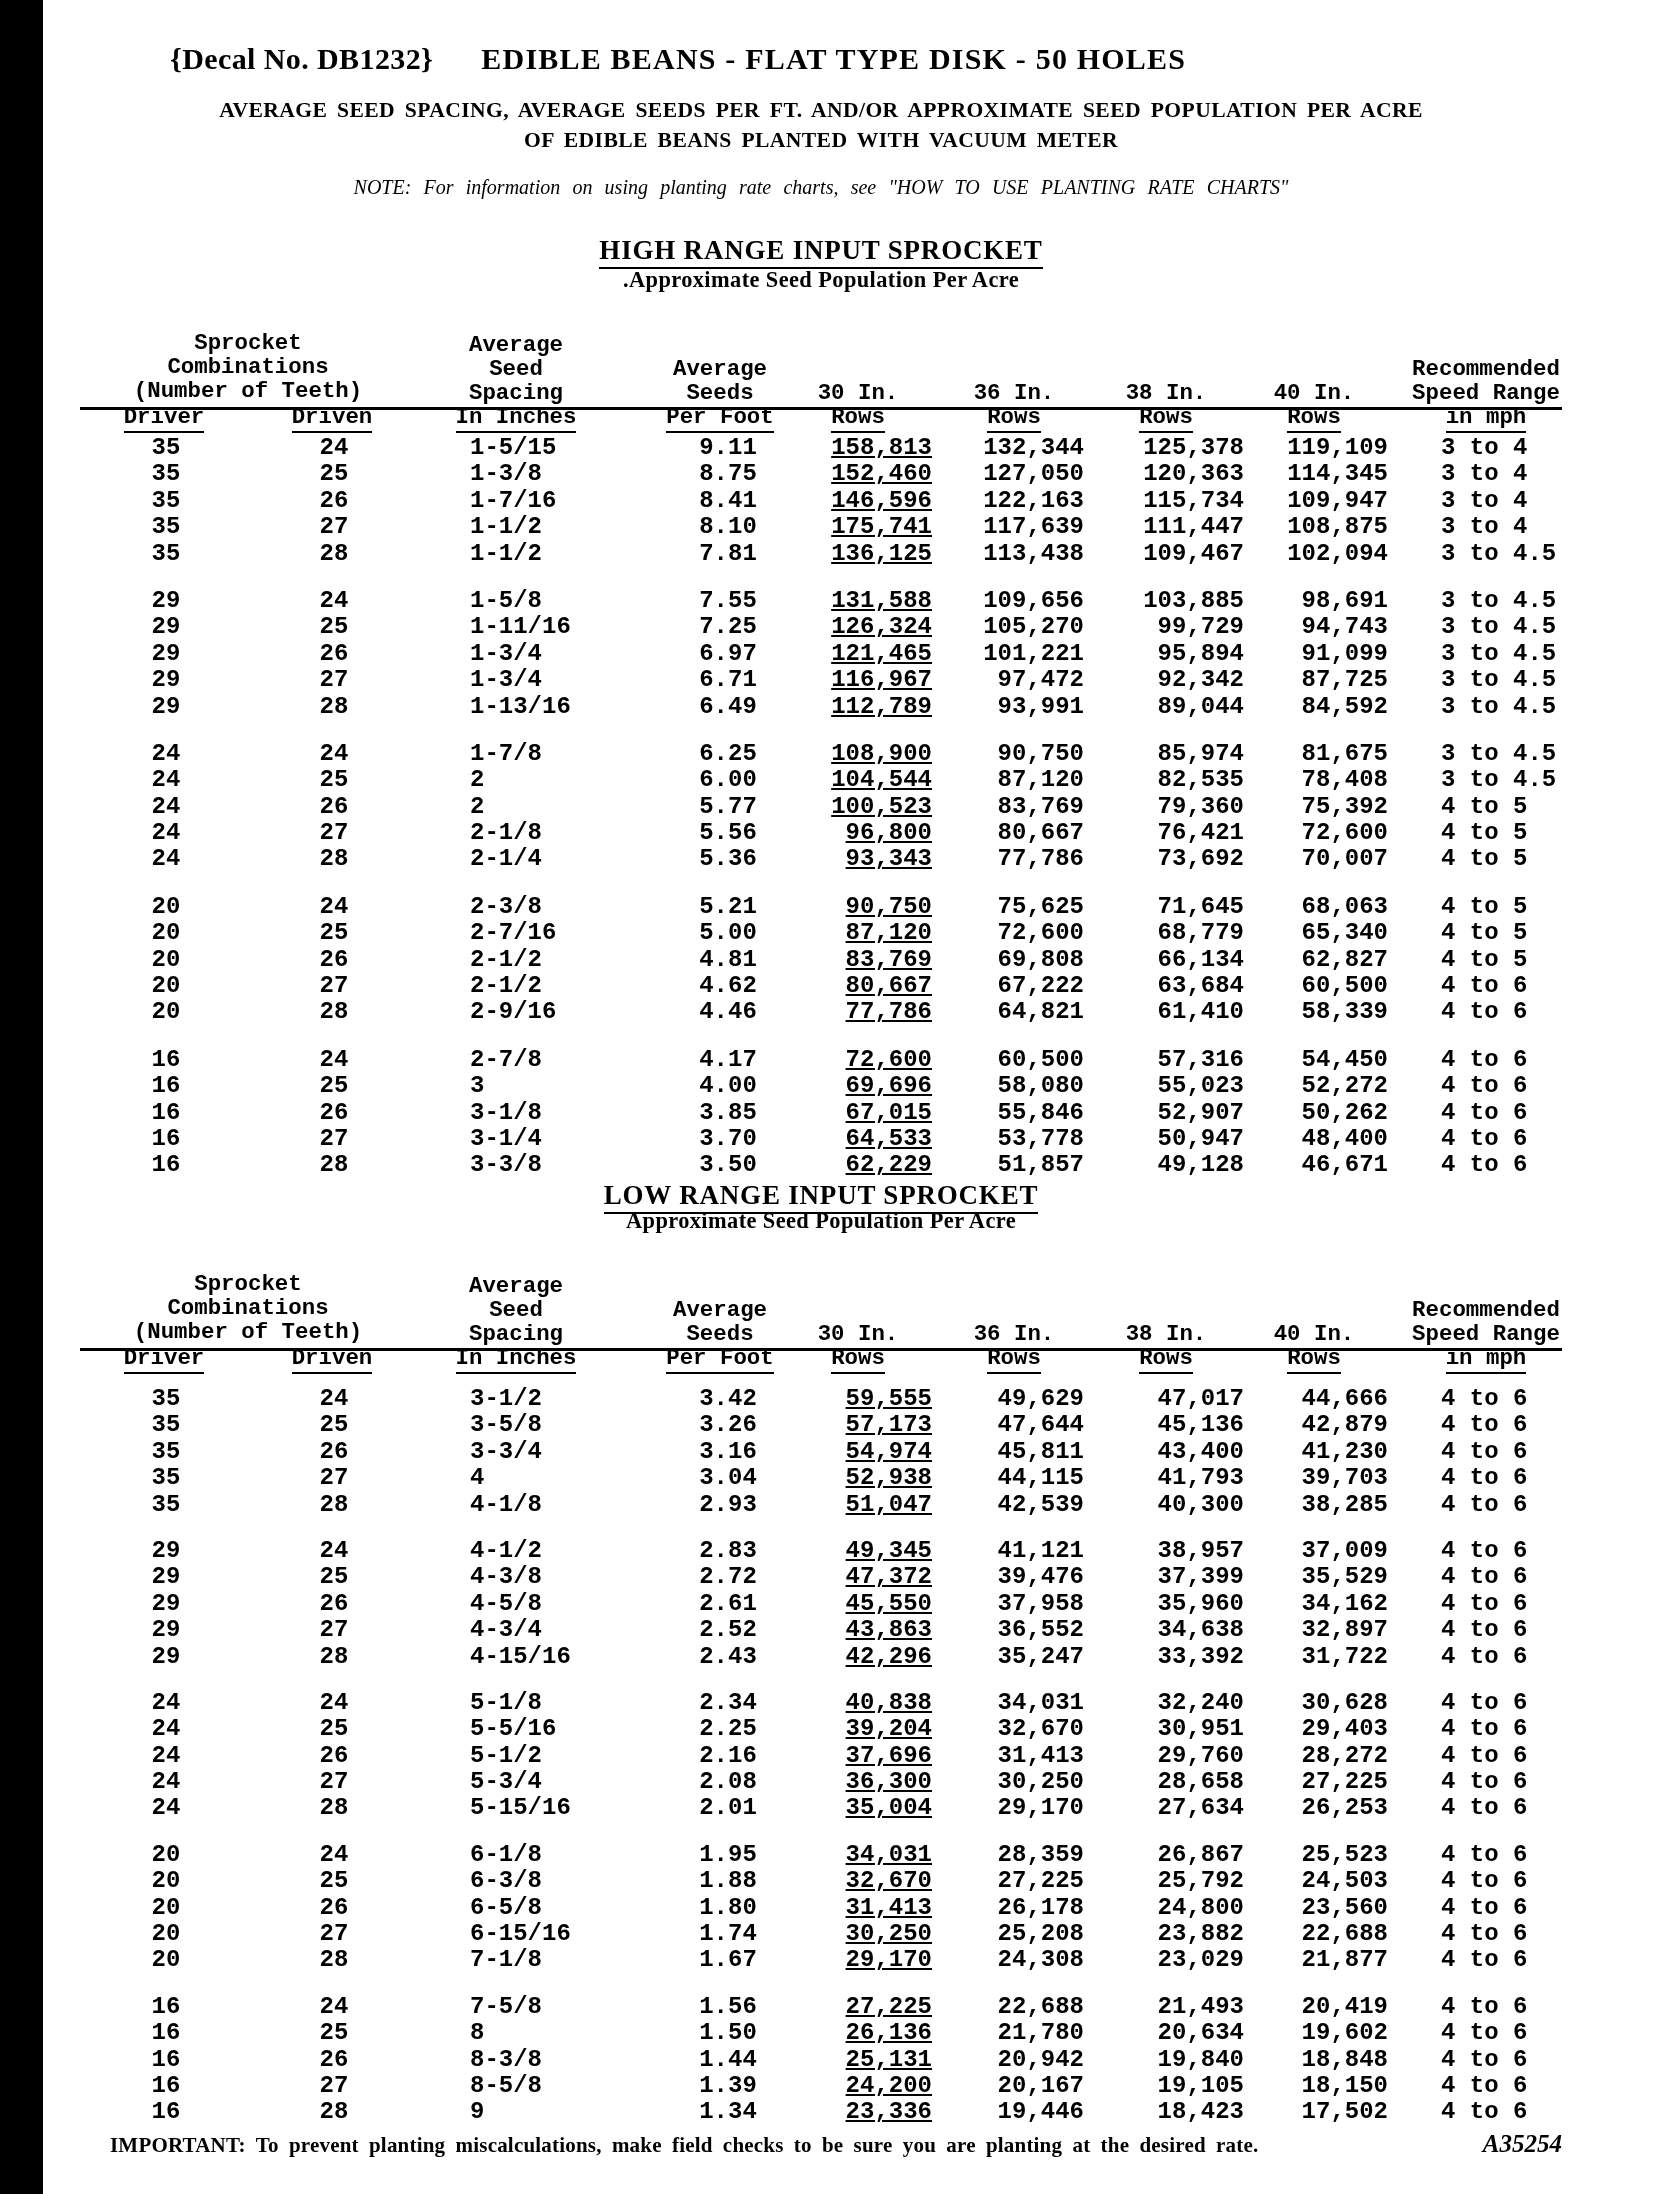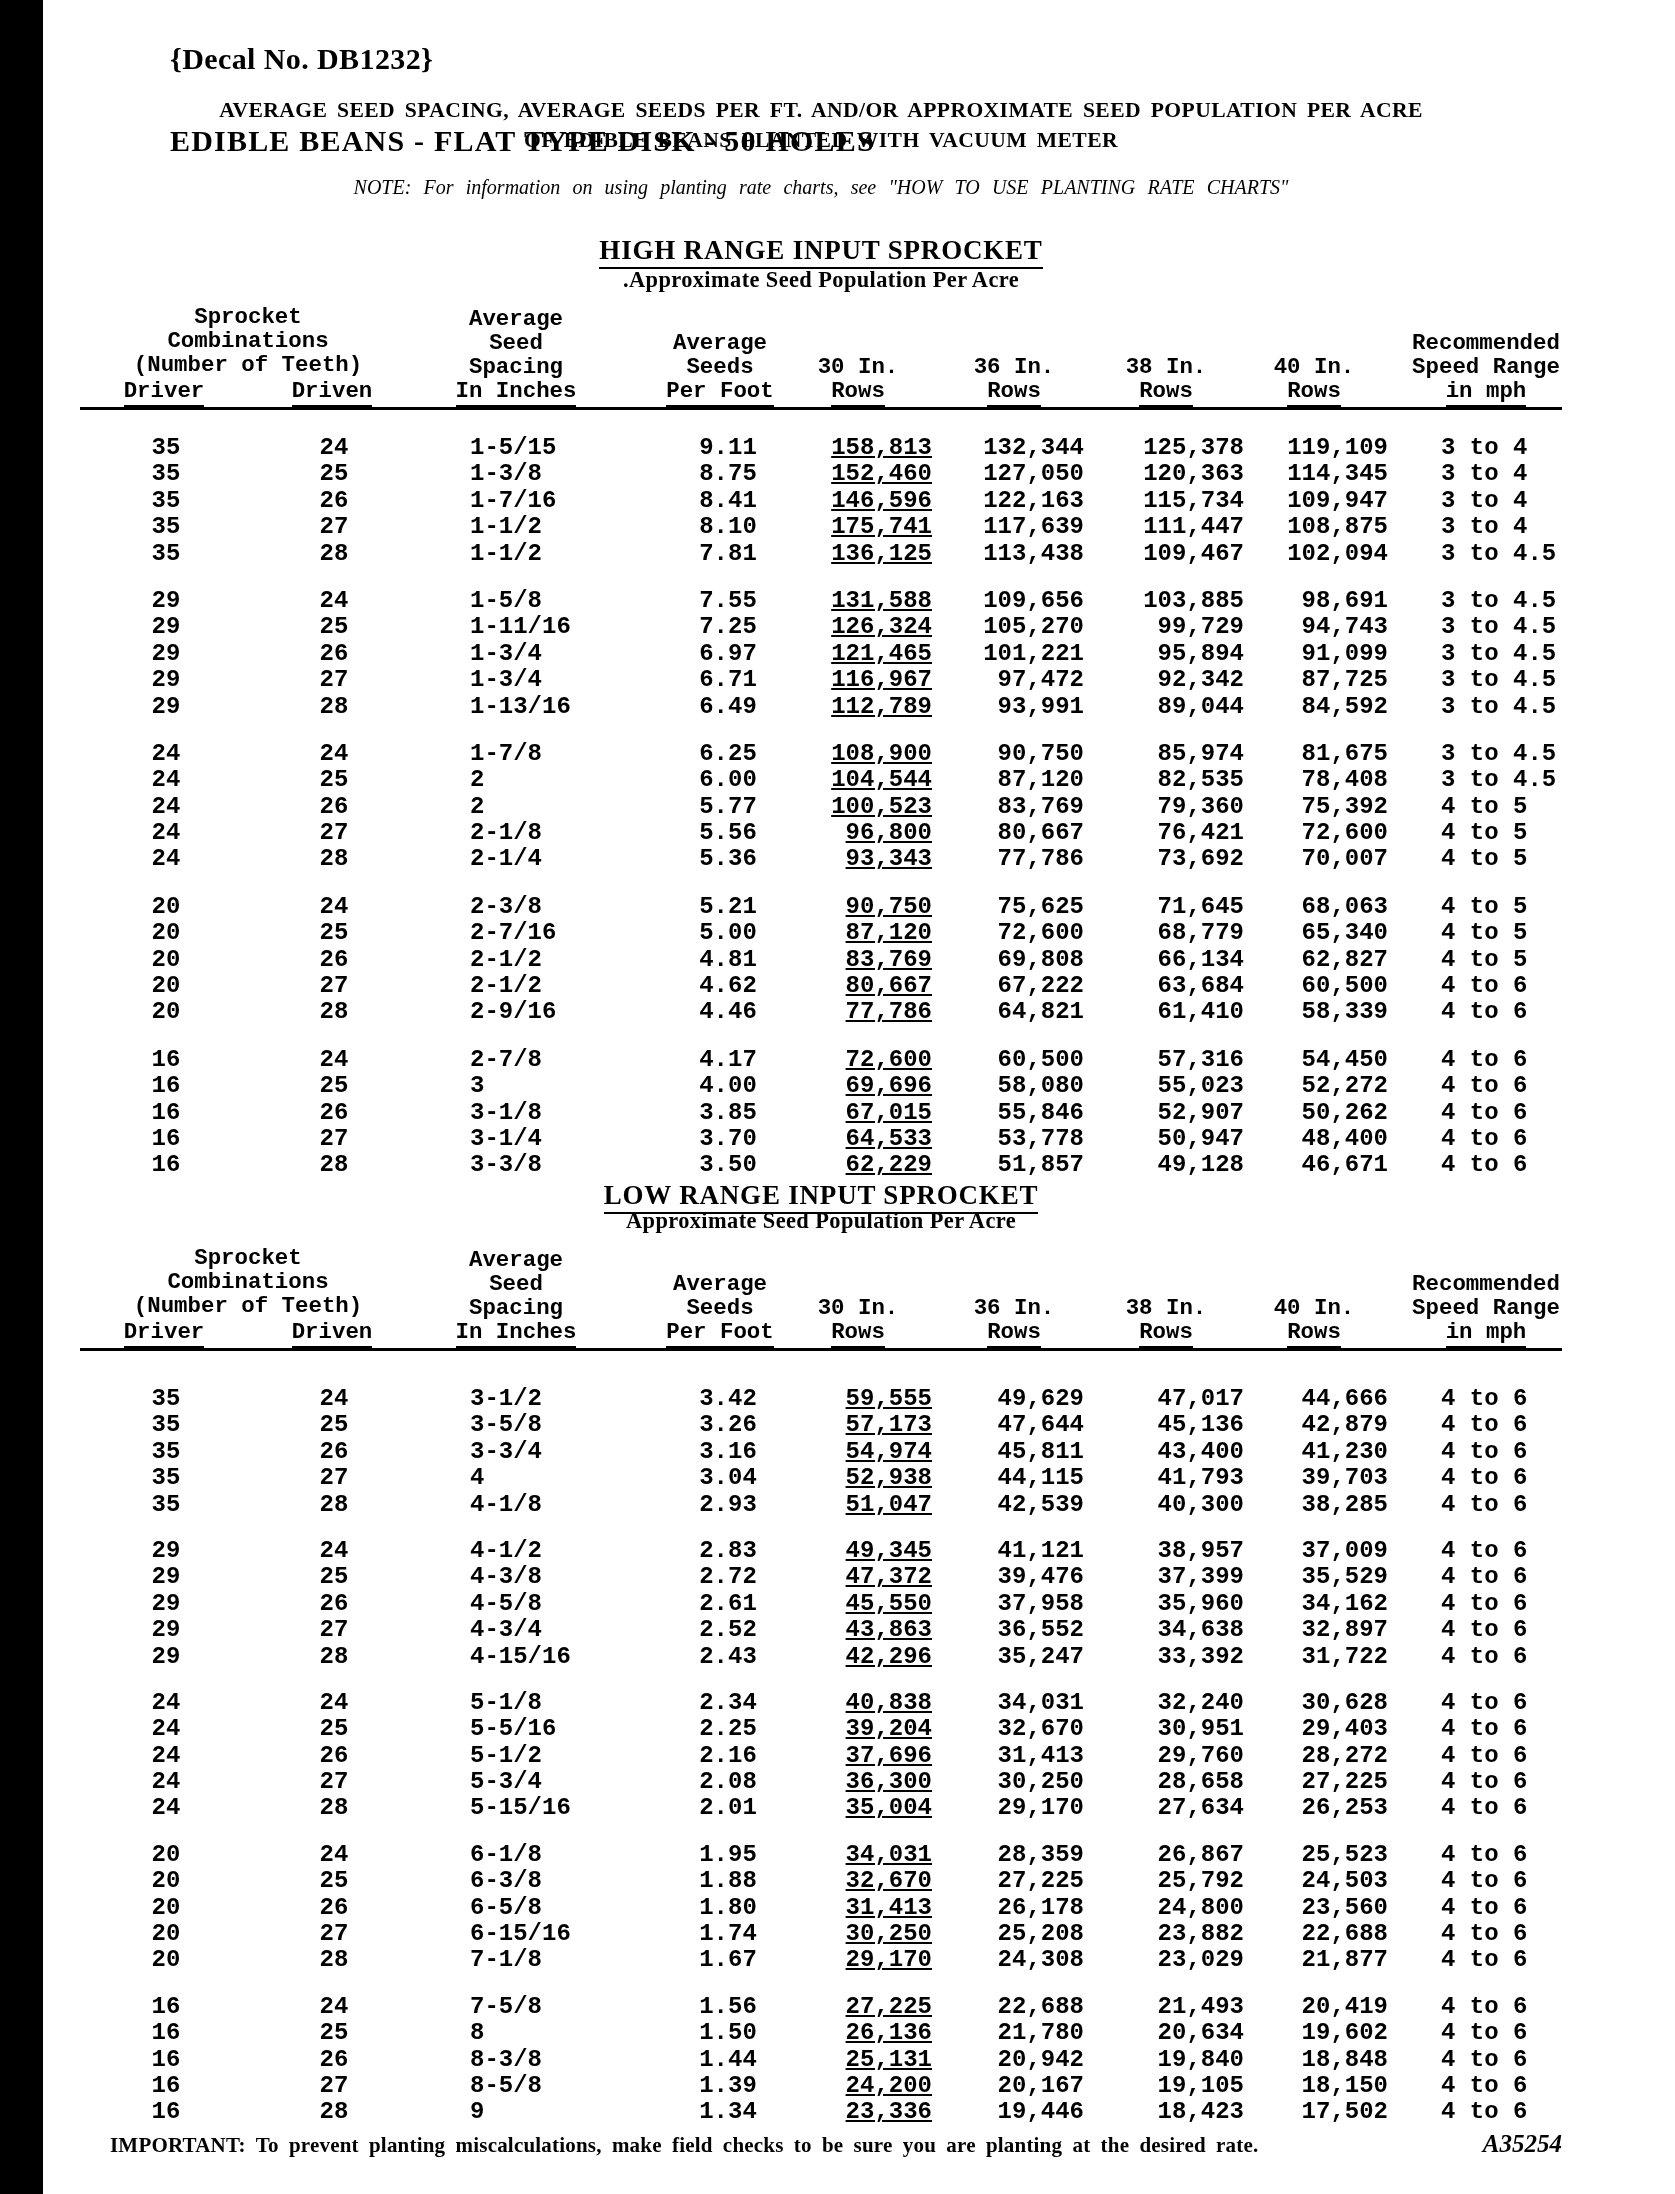--- a/index.html
+++ b/index.html
@@ -11,21 +11,21 @@
     overflow:hidden;
     font-family:"Liberation Serif",serif;
   }
   .leftbar{
     position:absolute;left:0;top:0;width:43px;height:2194px;
     background:#000;
   }
   .abs{position:absolute;left:80px;width:1482px;}
 
   
-  .titlerow{position:absolute;top:42px;left:170px;display:flex;gap:48px;align-items:baseline;white-space:nowrap;flex-direction:column;}
+  .titlerow{position:absolute;top:42px;left:170px;display:flex;gap:48px;align-items:baseline;white-space:nowrap;}
   .decal{font:700 30px "Liberation Serif",serif;letter-spacing:0.4px;}
   .title{font:700 30px "Liberation Serif",serif;letter-spacing:1.2px;}
   .sub{top:98px;text-align:center;font:700 21.6px "Liberation Serif",serif;letter-spacing:0.4px;word-spacing:4px;}
   .sub2{top:128px;}
   .note{top:176px;text-align:center;font:italic 20px "Liberation Serif",serif;word-spacing:7.2px;}
 
   
   .sheading{text-align:center;font:700 27px "Liberation Serif",serif;letter-spacing:0.8px;}
   .sheading .uhead{border-bottom:2.4px solid #000;padding-bottom:2.4px;}
   .ssub{text-align:center;font:700 22.4px "Liberation Serif",serif;letter-spacing:0.4px;}
@@ -40,21 +40,21 @@
   .thead{
     align-items:end;
     height:102px;
     border-bottom:3.2px solid #000;
     font:700 22.4px "Liberation Mono",monospace;
     line-height:24px;
     text-align:center;
   }
   .thead-high{top:305px;} .thead-low{top:1246px;}
   .th{white-space:nowrap;}
-  .span2{grid-column:1/3;}
+  .span2{grid-column:1/3;margin-top:26px;}
   .dd{display:flex;margin-top:2.4px;}
   .ddc{width:50%;text-align:center;}
   .uw{border-bottom:2.4px solid #000;padding-bottom:1.6px;display:inline-block;}
   
   .hc0{padding-right:24px;}   
   .hc2{padding-right:36px;}   
   .hc3{padding-right:28px;}   
   .hc4{padding-right:32px;}   
   .hc5{padding-right:44px;}   
 

